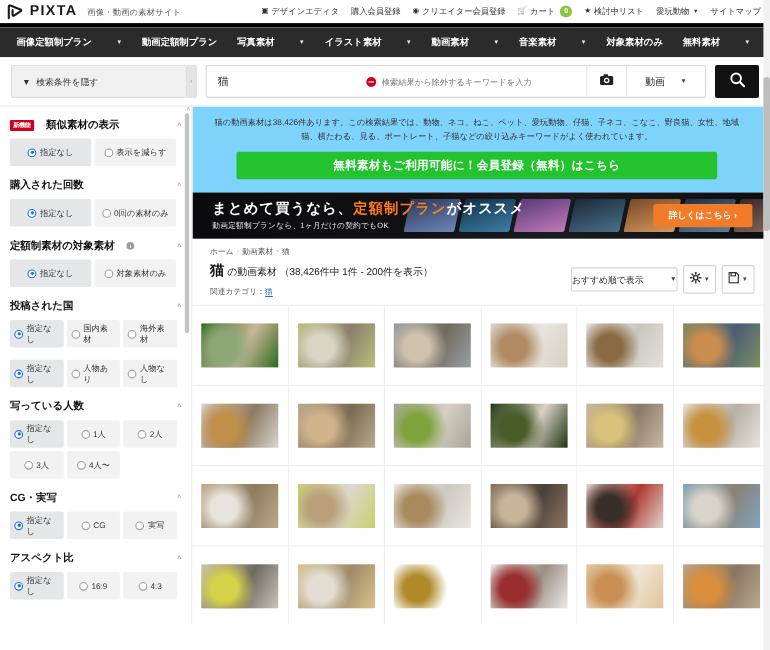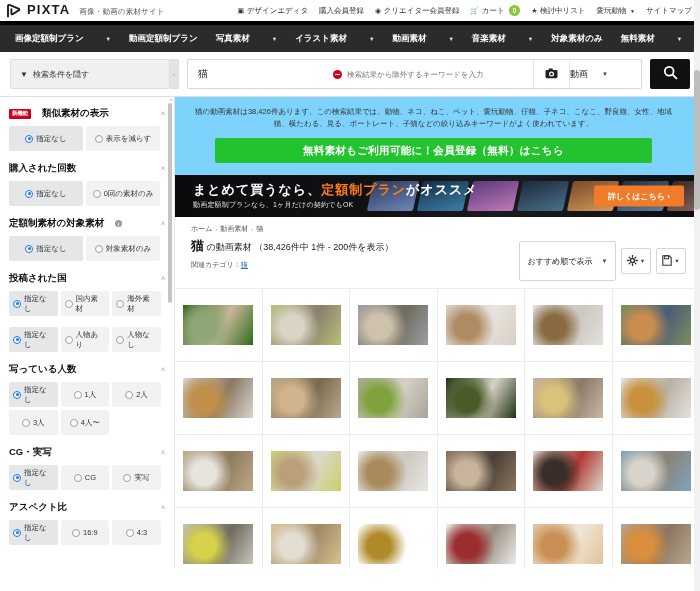--- a/index.html
+++ b/index.html
@@ -92,21 +92,21 @@
   .ex-input {
     border: none; outline: none; font-size: 7.5px; color: #999;
     height: 100%; width: 100%; font-family: inherit; background: transparent;
   }
   .cam-btn {
     width: 36px; height: 100%; border-left: 1px solid #e5e5e5;
     display: flex; align-items: center; justify-content: center; cursor: pointer;
   }
   .type-select {
     width: 72px; height: 100%; border-left: 1px solid #e5e5e5;
-    display: flex; align-items: center; gap: 14px;
+    display: flex; align-items: center; justify-content: center; gap: 14px;
     font-size: 9px; color: #222; cursor: pointer;
   }
   .type-select .carat { font-size: 6px; color: #444; }
   .go-btn {
     width: 40px; height: 30px; background: #111; border: none;
     display: flex; align-items: center; justify-content: center;
     margin-right: 10px; cursor: pointer; border-radius: 2px;
   }
 
   
@@ -218,22 +218,22 @@
   .res-left { flex: 1; }
   .res-title { font-size: 9px; color: #222; line-height: 1.4; }
   .res-title .kw { font-size: 13px; font-weight: bold; color: #111; }
   .rel-cat { font-size: 7px; color: #555; margin-top: 5px; }
   .rel-cat a {
     color: #2a6ebb; text-decoration: none; border-bottom: 1px solid #2a6ebb;
     cursor: pointer;
   }
   .res-tools { display: flex; gap: 5px; align-items: center; padding-top: 4px; }
   .sortsel {
-    height: 40px; min-width: 97px; border: 1px solid #d5d5d5; border-radius: 2px;
-    background: #fff; display: flex; align-items: center; justify-content: center;
+    height: 22px; min-width: 97px; border: 1px solid #d5d5d5; border-radius: 2px;
+    background: #fff; display: flex; align-items: center; justify-content: space-between;
     gap: 9px; font-size: 8px; color: #222; cursor: pointer; padding: 0 0;
   }
   .sortsel .carat { font-size: 6px; color: #444; }
   .iconbtn {
     height: 26px; width: 30px; border: 1px solid #d5d5d5; border-radius: 2px;
     background: #fff; display: flex; align-items: center; justify-content: center;
     gap: 2px; cursor: pointer;
   }
   .iconbtn .carat { font-size: 5.5px; color: #444; }
 

